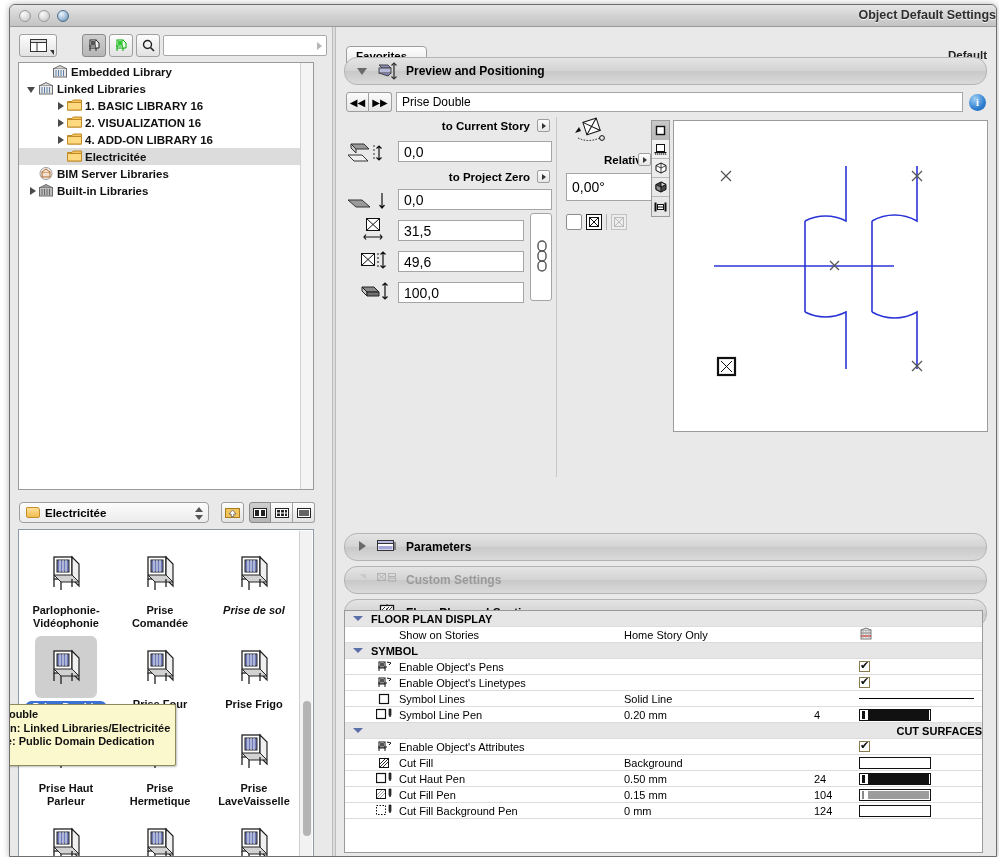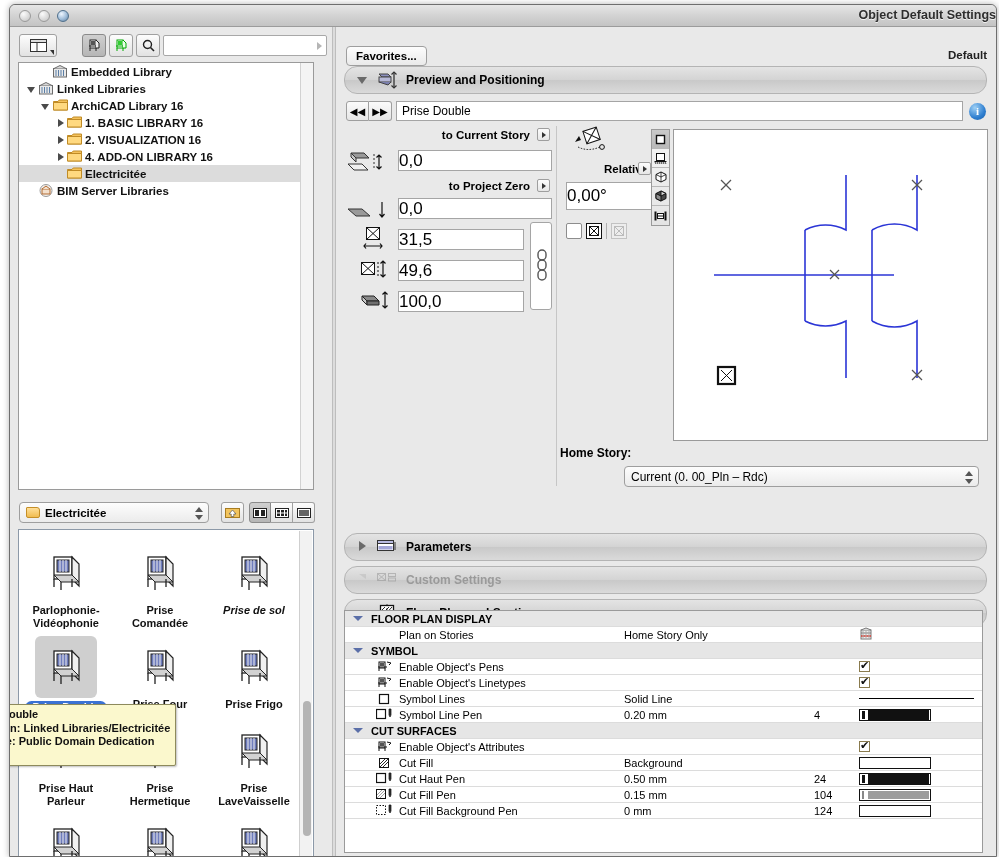--- a/index.html
+++ b/index.html
@@ -146,21 +146,21 @@
   .navbtn.second{ border-radius:0 3px 3px 0; border-left:none; }
   .namefield{ flex:1; height:20px; margin-left:4px; background:#fff; border:1px solid #a5a5a5;
     display:flex; align-items:center; padding-left:5px; font-size:12px;}
   .infobtn{ width:17px;height:17px;border-radius:50%; margin-left:6px;
     background: radial-gradient(circle at 35% 28%, #9fd0f5, #2f7fd0 60%, #1a5fa8 100%);
     color:#fff; font-size:11px; font-weight:bold; display:flex; align-items:center; justify-content:center;
     font-family:"Liberation Serif", serif;}
 
   .fieldlbl{ font-size:11.5px; font-weight:bold; text-align:right;margin-left:38px; }
   .numfield{ background:#fff; border:1px solid #a5a5a5; display:flex; align-items:center;
-    font-size:17px; }
+    padding-left:5px; font-size:14px; }
   .tinyarrow{ width:13px;height:13px; background:linear-gradient(to bottom,#fcfcfc,#e6e6e6);
     border:1px solid #9e9e9e; border-radius:2px; display:flex;align-items:center;justify-content:center;}
   .tinyarrow::after{ content:""; border-left:4.5px solid #333; border-top:3.5px solid transparent; border-bottom:3.5px solid transparent;}
 
   .chainbox{ position:absolute; background:#fff; border:1px solid #a5a5a5; }
 
   .prevtool { position:absolute; width:19px; background:linear-gradient(to bottom,#f6f6f6,#e4e4e4);
      border:1px solid #9a9a9a; }
   .prevtool .tb { height:19px; border-bottom:1px solid #b8b8b8; display:flex; align-items:center; justify-content:center; }
   .prevtool .tb.active{ background:linear-gradient(to bottom,#c9c9c9,#b9b9b9); }
@@ -267,28 +267,20 @@
                     <rect x="0.5" y="3.5" width="13" height="8.5" fill="#e9e9e9" stroke="#6b6b6b"></rect>
                     <path d="M1 3.5 L7 0.5 L13 3.5" fill="#d7d7d7" stroke="#6b6b6b"></path>
                     <line x1="3" y1="5" x2="3" y2="11" stroke="#5b7fa6"></line>
                     <line x1="5.5" y1="5" x2="5.5" y2="11" stroke="#5b7fa6"></line>
                     <line x1="8" y1="5" x2="8" y2="11" stroke="#5b7fa6"></line>
                     <line x1="10.5" y1="5" x2="10.5" y2="11" stroke="#5b7fa6"></line>
                   </svg></span>
                 <span>Linked Libraries</span>
               </div>
               <div class="trow">
-                <span class="twist open" style="margin-left: 22px;"></span>
-                <span class="ficon"><svg width="15" height="12" viewBox="0 0 15 12">
-                    <path d="M0.5 2.5 L5 2.5 L6.2 1 L14.5 1 L14.5 11 L0.5 11 Z" fill="#f5c25c" stroke="#c08b26"></path>
-                    <path d="M0.5 3.5 L14.5 3.5 L14.5 11 L0.5 11 Z" fill="#ffd980" stroke="#c08b26"></path>
-                  </svg></span>
-                <span>ArchiCAD Library 16</span>
-              </div>
-              <div class="trow">
                 <span class="twist closed" style="margin-left: 36px;"></span>
                 <span class="ficon"><svg width="15" height="12" viewBox="0 0 15 12">
                     <path d="M0.5 2.5 L5 2.5 L6.2 1 L14.5 1 L14.5 11 L0.5 11 Z" fill="#f5c25c" stroke="#c08b26"></path>
                     <path d="M0.5 3.5 L14.5 3.5 L14.5 11 L0.5 11 Z" fill="#ffd980" stroke="#c08b26"></path>
                   </svg></span>
                 <span>1. BASIC LIBRARY 16</span>
               </div>
               <div class="trow">
                 <span class="twist closed" style="margin-left: 36px;"></span>
                 <span class="ficon"><svg width="15" height="12" viewBox="0 0 15 12">
@@ -314,20 +306,32 @@
                 <span>Electricitée</span>
               </div>
               <div class="trow">
                 <span class="twist " style="margin-left: 8px;"></span>
                 <span class="ficon"><svg width="14" height="13" viewBox="0 0 14 13">
                     <circle cx="7" cy="6.5" r="6" fill="#f6f2ee" stroke="#9a9a9a"></circle>
                     <rect x="3" y="5" width="8" height="5" fill="#f3e0cd" stroke="#b06a30"></rect>
                     <path d="M3 5 L7 2 L11 5" fill="#f3e0cd" stroke="#b06a30"></path>
                   </svg></span>
                 <span>BIM Server Libraries</span>
+              </div>
+              <div class="trow">
+                <span class="twist closed" style="margin-left: 8px;"></span>
+                <span class="ficon"><svg width="14" height="13" viewBox="0 0 14 13">
+                    <rect x="0.5" y="3.5" width="13" height="8.5" fill="#bdbdbd" stroke="#6b6b6b"></rect>
+                    <path d="M1 3.5 L7 0.5 L13 3.5" fill="#9e9e9e" stroke="#6b6b6b"></path>
+                    <line x1="3" y1="5" x2="3" y2="11" stroke="#666"></line>
+                    <line x1="5.5" y1="5" x2="5.5" y2="11" stroke="#666"></line>
+                    <line x1="8" y1="5" x2="8" y2="11" stroke="#666"></line>
+                    <line x1="10.5" y1="5" x2="10.5" y2="11" stroke="#666"></line>
+                  </svg></span>
+                <span>Built-in Libraries</span>
               </div>
             </div>
           <div class="vscroll" style="right:0;top:0;bottom:0;background:#f4f4f4;border-left:1px solid #d2d2d2;"></div>
         </div>
 
         <div class="lp-popup-row">
           <div class="popup" style="left:1px;top:0;width:190px;">
             <span style="width:14px;height:11px;background:linear-gradient(to bottom,#ffdf99,#f0bc50);border:1px solid #c58f27;border-radius:1px 3px 2px 2px;margin-right:5px;display:inline-block;"></span>
             <span>Electricitée</span>
             <span class="stepper">
@@ -576,21 +580,21 @@
 
       <div style="position:absolute;left:322px;top:0;width:4px;height:831px;background:#dcdcdc;border-left:1px solid #bdbdbd;border-right:1px solid #bdbdbd;"></div>
 
       <div class="rightpane">
 
         <div class="fav-row">
           <div class="fav-btn">Favorites...</div>
           <div class="default-lbl">Default</div>
         </div>
 
-        <div style="position:absolute;left:4px;top:36px;width:647px;">
+        <div style="position:absolute;left:4px;top:27px;width:647px;">
           <div class="sec-head">
             <span class="sec-tw open"></span>
             <span class="sec-ico">
               <svg width="22" height="18" viewBox="0 0 22 18">
                 <path d="M3 3 L12 3 L15 6 L6 6 Z" fill="#8b8fbf" stroke="#444"></path>
                 <rect x="3" y="6" width="12" height="5" fill="#b7b9d8" stroke="#444"></rect>
                 <path d="M3 11 L12 14 L15 11" fill="#7b7fae" stroke="#444"></path>
                 <line x1="18" y1="2" x2="18" y2="16" stroke="#333" stroke-width="1.3"></line>
                 <path d="M15.5 3.5 L18 1 L20.5 3.5 M15.5 14.5 L18 17 L20.5 14.5" fill="none" stroke="#333" stroke-width="1.2"></path>
               </svg>
@@ -783,30 +787,20 @@
                     <line x1="165" y1="140" x2="156" y2="149"></line>
                 </g>
                 <g>
                   <rect x="44" y="237" width="17" height="17" fill="#fff" stroke="#111" stroke-width="2.2"></rect>
                   <line x1="47" y1="240" x2="58" y2="251" stroke="#111"></line>
                     <line x1="58" y1="240" x2="47" y2="251" stroke="#111"></line>
                 </g>
               </svg>
             </div>
 
-            <div style="position:absolute;left:218px;top:320px;">
-              <div class="homestory-lbl" style="position:relative;left:0;top:0;">Home Story:</div>
-              <div class="popup" style="position:relative;left:64px;top:6px;width:355px;height:21px;font-weight:normal;font-size:12px;">
-                <span>Current (0. 00_Pln – Rdc)</span>
-                <span class="stepper">
-                    <span class="up"></span>
-                    <span class="dn"></span>
-                  </span>
-              </div>
-            </div>
           </div>
         </div>
 
         <div style="position:absolute;left:4px;top:503px;width:647px;">
           <div class="sec-head">
             <span class="sec-tw closed"></span>
             <span class="sec-ico">
               <svg width="22" height="16" viewBox="0 0 22 16">
                 <rect x="1.5" y="2.5" width="16" height="10" fill="#fff" stroke="#333"></rect>
                 <rect x="1.5" y="2.5" width="16" height="3" fill="#b9bbe0" stroke="#333"></rect>
@@ -846,21 +840,21 @@
           <div id="table-rows">
               <div class="trowt group">
                 <span class="c-tw">
                   <span class="tri"></span>
                 </span>
                 <span style="flex: 1 1 0%;">FLOOR PLAN DISPLAY</span>
               </div>
               <div class="trowt">
                 <span class="c-tw"></span>
                 <span class="c-ic"></span>
-                <span class="c-name">Plan on Stories</span>
+                <span class="c-name">Show on Stories</span>
                 <span class="c-val">Home Story Only</span>
                 <span class="c-num"></span>
                 <span class="c-sw">
                   <span><svg width="14" height="14" viewBox="0 0 14 14">
                       <rect x="2" y="3" width="10" height="9" fill="#f2f2f2" stroke="#777"></rect>
                       <path d="M2 3 L7 1 L12 3" fill="#ddd" stroke="#777"></path>
                       <line x1="2" y1="6" x2="12" y2="6" stroke="#777"></line>
                       <line x1="2" y1="9" x2="12" y2="9" stroke="#d4453c" stroke-width="1.6"></line>
                       <line x1="4" y1="4" x2="4" y2="11" stroke="#aaa"></line>
                       <line x1="7" y1="4" x2="7" y2="11" stroke="#aaa"></line>
@@ -937,21 +931,21 @@
                   <span class="swatch">
                     <span style="position:absolute;left:2px;top:1px;width:3px;height:8px;background:#111;"></span>
                     <span style="position:absolute;left:8px;top:0px;width:61px;height:10px;background:#111;"></span>
                   </span>
                 </span>
               </div>
               <div class="trowt group">
                 <span class="c-tw">
                   <span class="tri"></span>
                 </span>
-                <span style="flex: 1 1 0%;">CUT SURFACES</span>
+                <span style="flex: 1 1 0%; text-align: right;">CUT SURFACES</span>
               </div>
               <div class="trowt">
                 <span class="c-tw"></span>
                 <span class="c-ic">
                   <svg width="14" height="12" viewBox="0 0 14 12">
                     <rect x="1" y="1" width="6" height="6" fill="#fff" stroke="#111"></rect>
                     <rect x="2" y="2" width="4" height="3" fill="#555"></rect>
                     <path d="M1 7 L1 10 M7 7 L7 10 M0 6 L9 6" stroke="#111" fill="none"></path>
                     <path d="M9 1 L13 2 L11 4" fill="none" stroke="#111"></path>
                   </svg>

